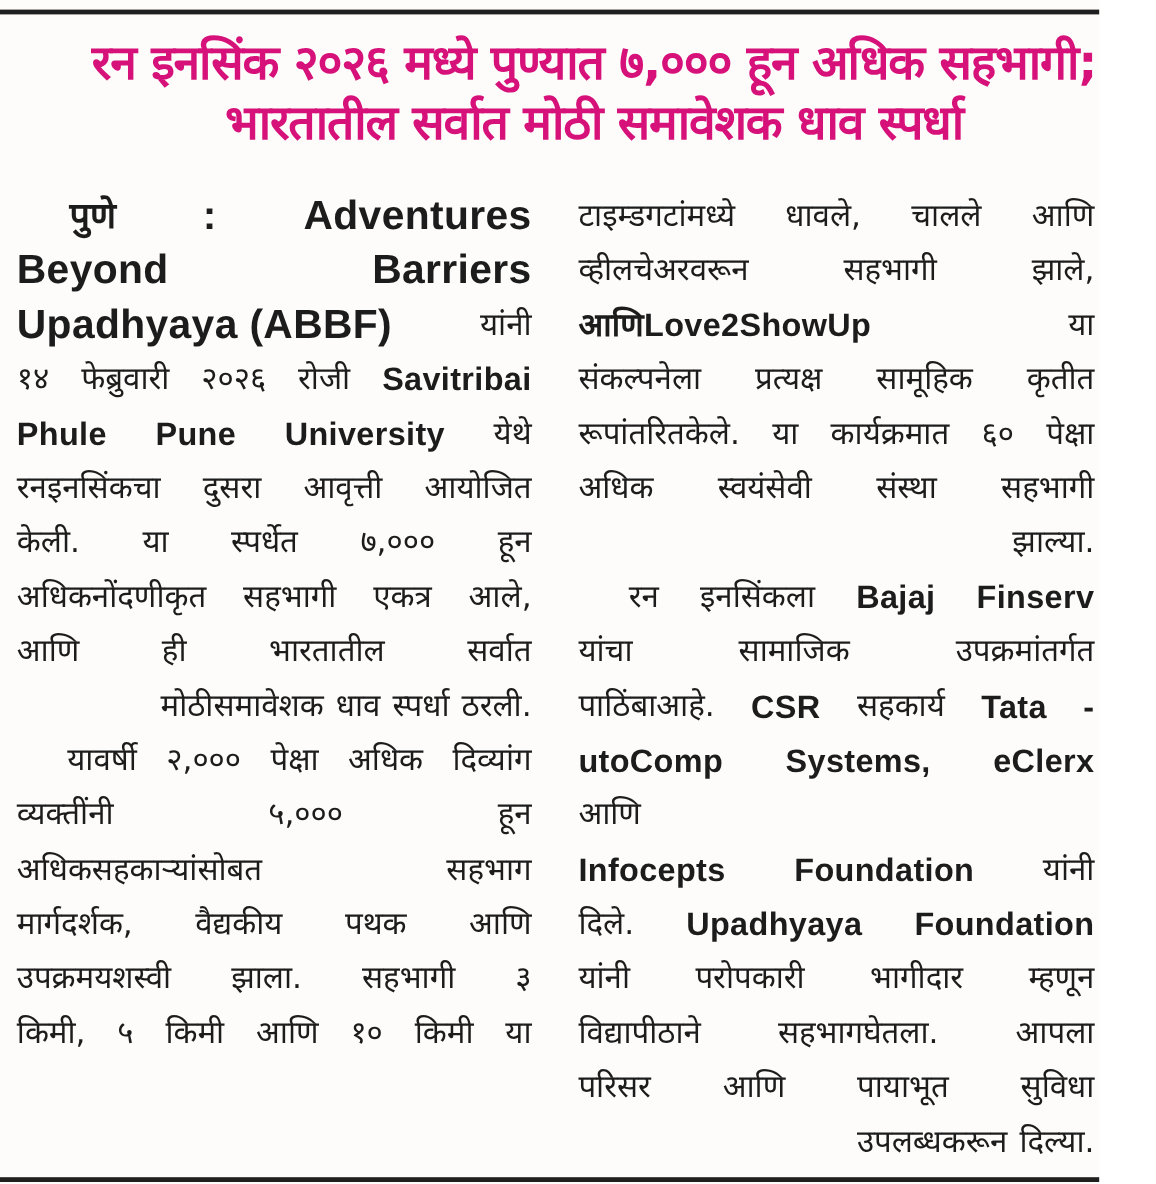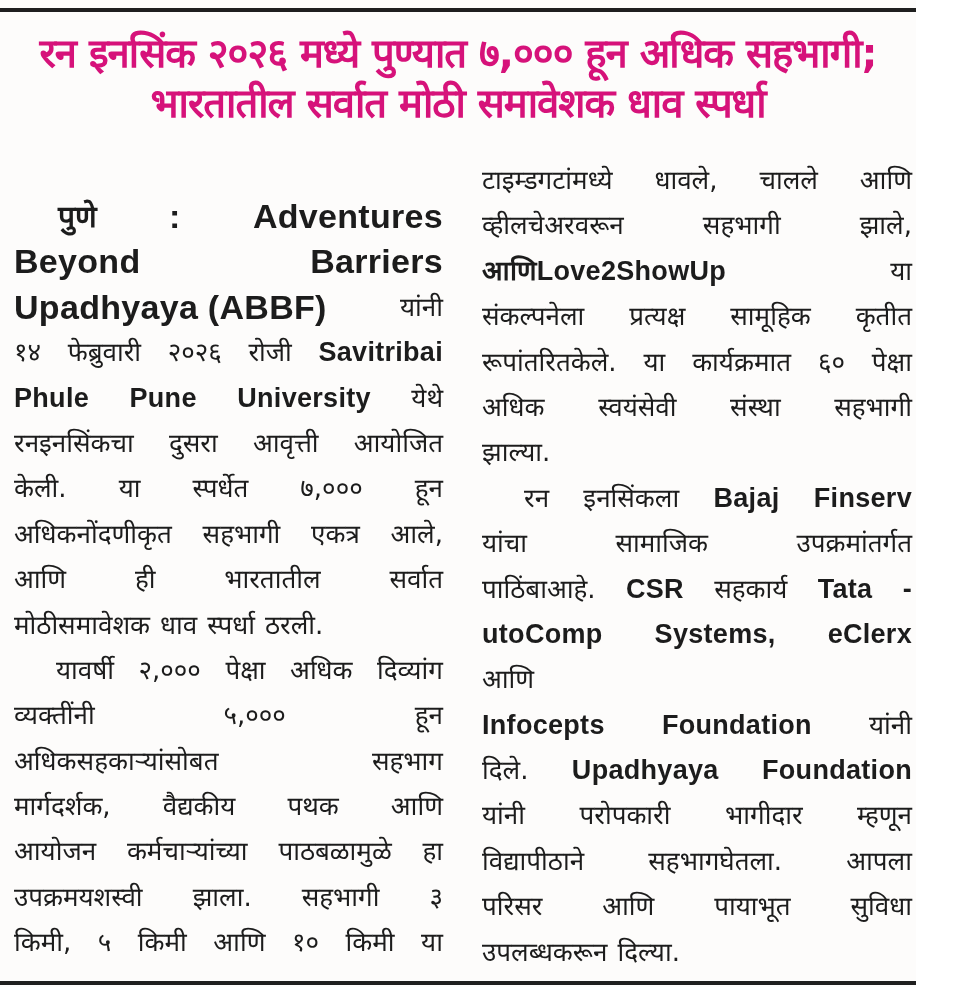--- a/index.html
+++ b/index.html
@@ -41,20 +41,21 @@
     .headline {
       position: absolute;
       left: 0;
       width: 916px;
       text-align: center;
       color: #d6127a;
       font-family: "DejaVu Sans", sans-serif;
       font-weight: bold;
       white-space: nowrap;
       letter-spacing: -1px;
+      padding-left: 37px;
     }
     .headline.l1 {
       top: 26px;
       font-size: 40px;
       line-height: 54px;
     }
     .headline.l2 {
       top: 76px;
       font-size: 40px;
       line-height: 54px;
@@ -76,21 +77,21 @@
       line-height: 45.4px;
       font-size: 26px;
       color: #1c1c1c;
       white-space: nowrap;
       overflow: visible;
       display: flex;
       justify-content: space-between;
       align-items: center;
     }
     .line.left {
-      justify-content: flex-start;
+      justify-content: flex-end;
       gap: 10px;
     }
     .line .w {
       display: inline-block;
     }
     .line.indent {
       padding-left: 42px;
     }
     .latin {
       font-family: "Liberation Sans", sans-serif;
@@ -112,21 +113,21 @@
 </head>
 <body>
 
 <div class="paper">
   <div class="rule-top"></div>
 
   <div class="headline l1">रन इनसिंक २०२६ मध्ये पुण्यात ७,००० हून अधिक सहभागी;</div>
   <div class="headline l2">भारतातील सर्वात मोठी समावेशक धाव स्पर्धा</div>
 
   <div class="col col-left">
-    <div class="line indent" style="padding-left:44px;margin-top:36px;">
+    <div class="line indent" style="padding-left:44px;">
       <span class="w deva bold" style="font-size:30px;">पुणे</span>
       <span class="w latin big">:</span>
       <span class="w latin big">Adventures</span>
     </div>
     <div class="line">
       <span class="w latin big">Beyond</span>
       <span class="w latin big">Barriers</span>
     </div>
     <div class="line">
       <span class="w latin big">Upadhyaya (ABBF)</span>
@@ -192,26 +193,20 @@
       <span class="w deva">अधिकसहकाऱ्यांसोबत</span>
       <span class="w deva">सहभाग</span>
     </div>
     <div class="line">
       <span class="w deva">मार्गदर्शक,</span>
       <span class="w deva">वैद्यकीय</span>
       <span class="w deva">पथक</span>
       <span class="w deva">आणि</span>
     </div>
     <div class="line">
-      <span class="w deva">आयोजन</span>
-      <span class="w deva">कर्मचाऱ्यांच्या</span>
-      <span class="w deva">पाठबळामुळे</span>
-      <span class="w deva">हा</span>
-    </div>
-    <div class="line">
       <span class="w deva">उपक्रमयशस्वी</span>
       <span class="w deva">झाला.</span>
       <span class="w deva">सहभागी</span>
       <span class="w deva">३</span>
     </div>
     <div class="line">
       <span class="w deva">किमी,</span>
       <span class="w deva">५</span>
       <span class="w deva">किमी</span>
       <span class="w deva">आणि</span>

